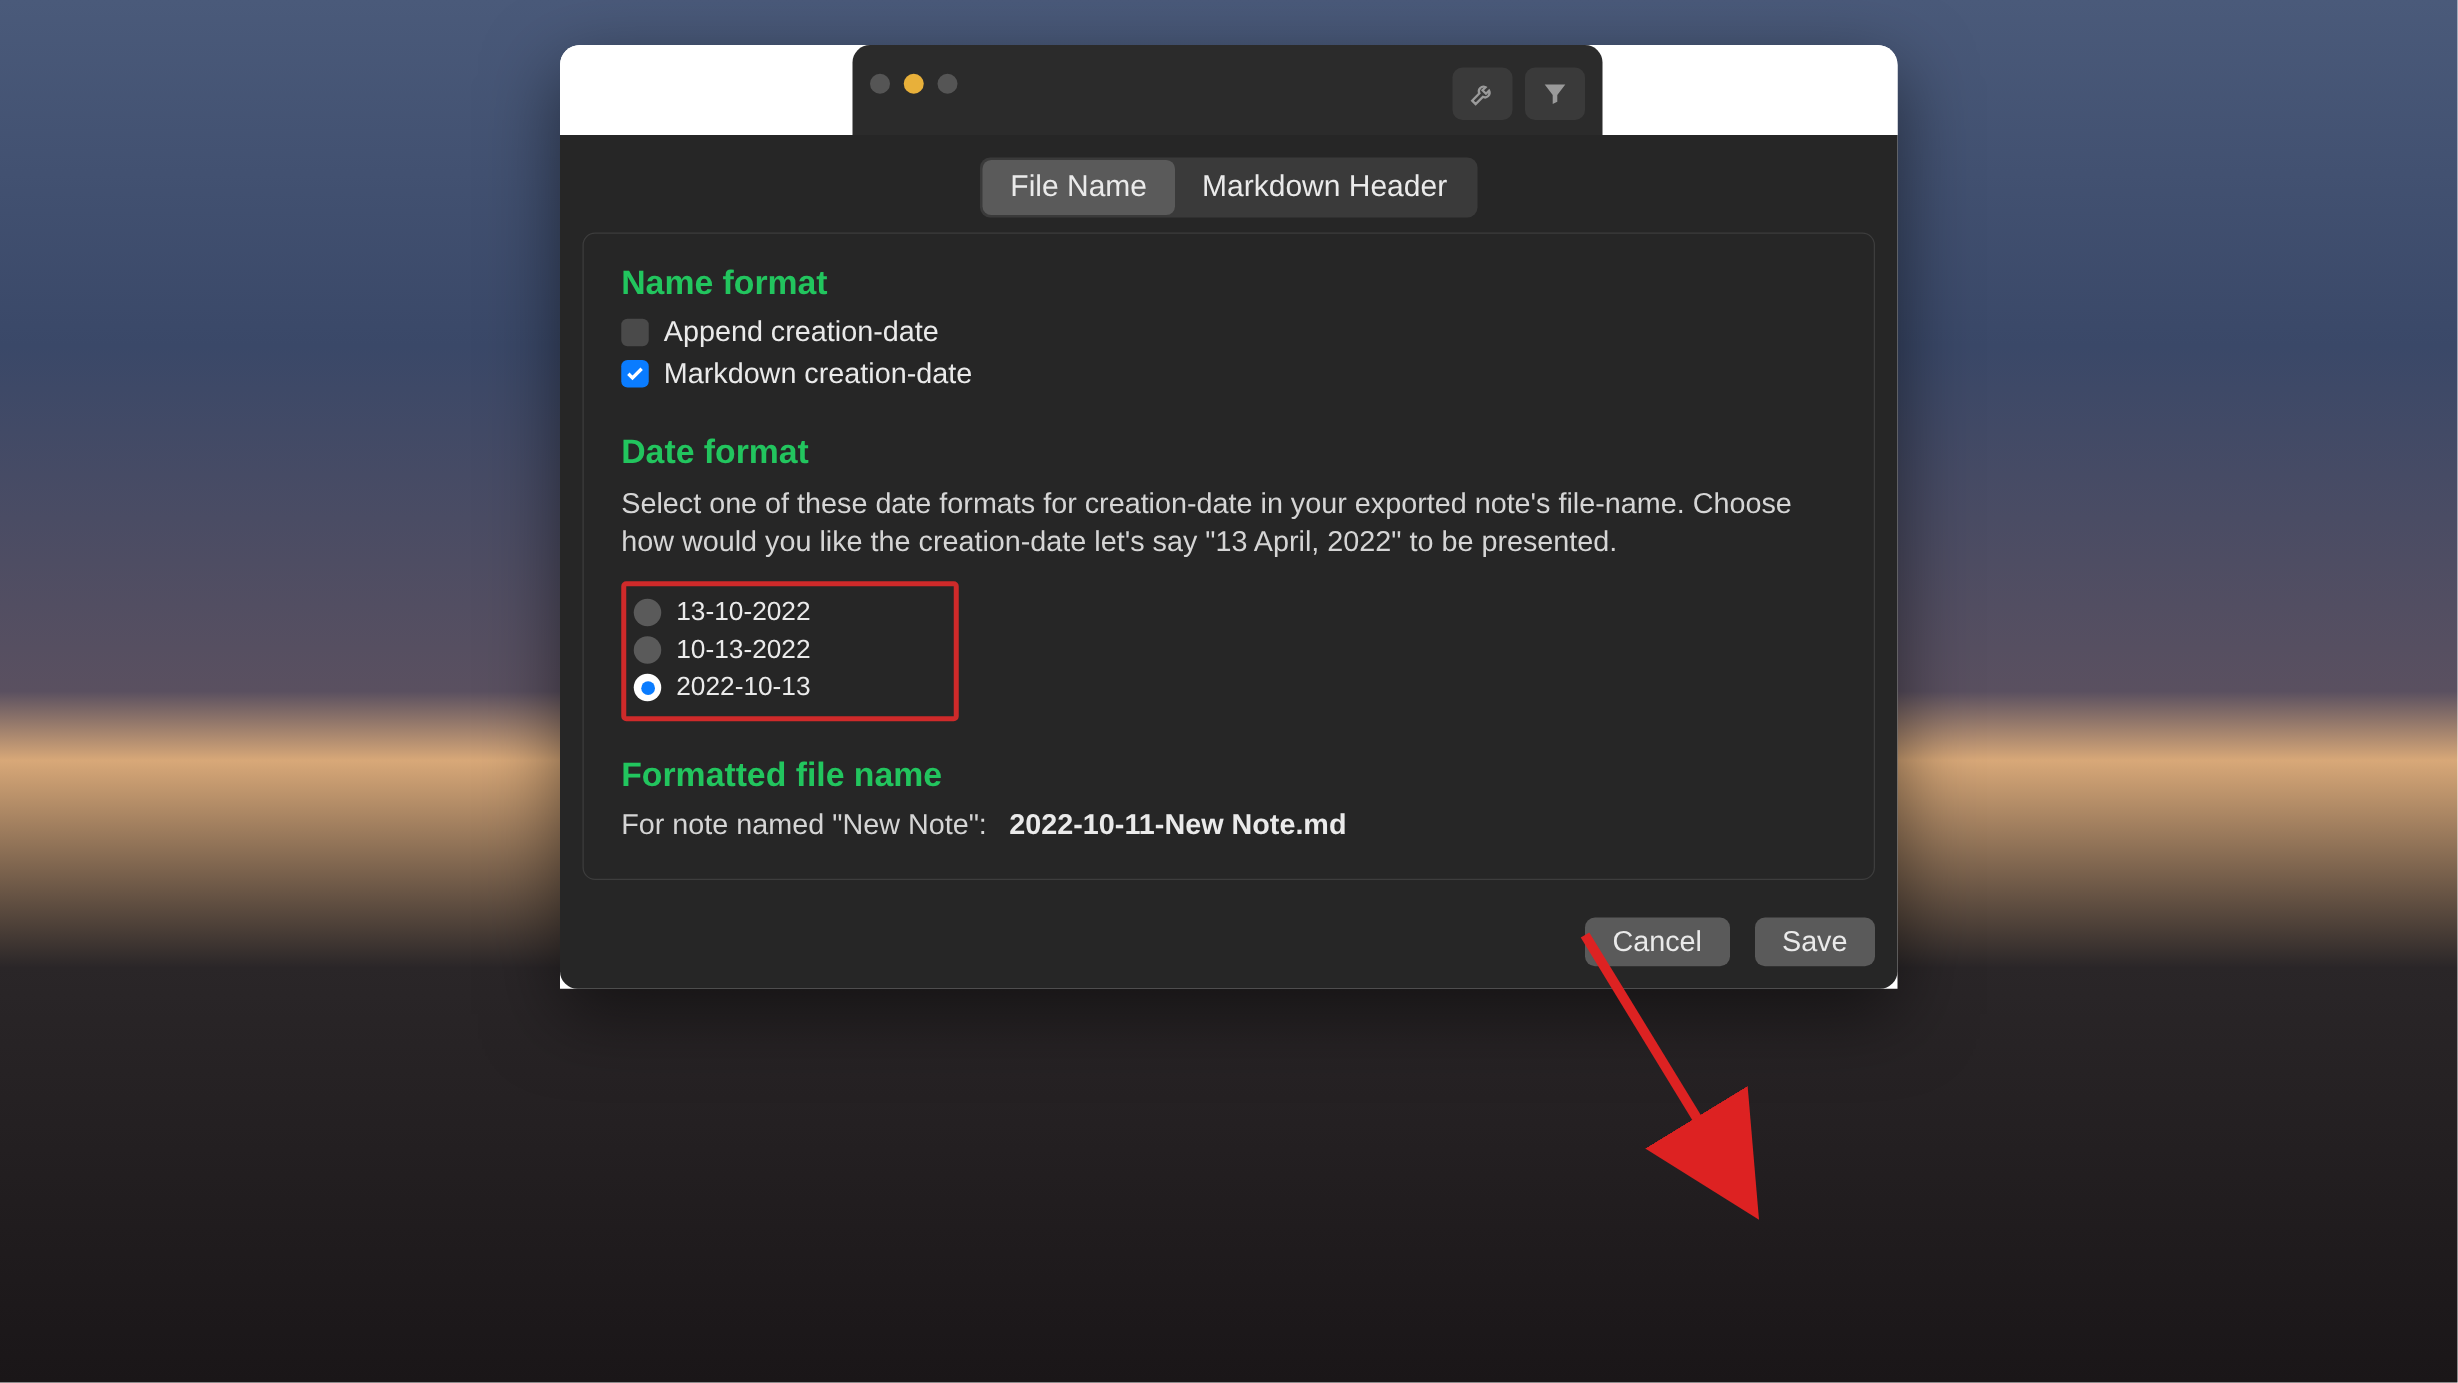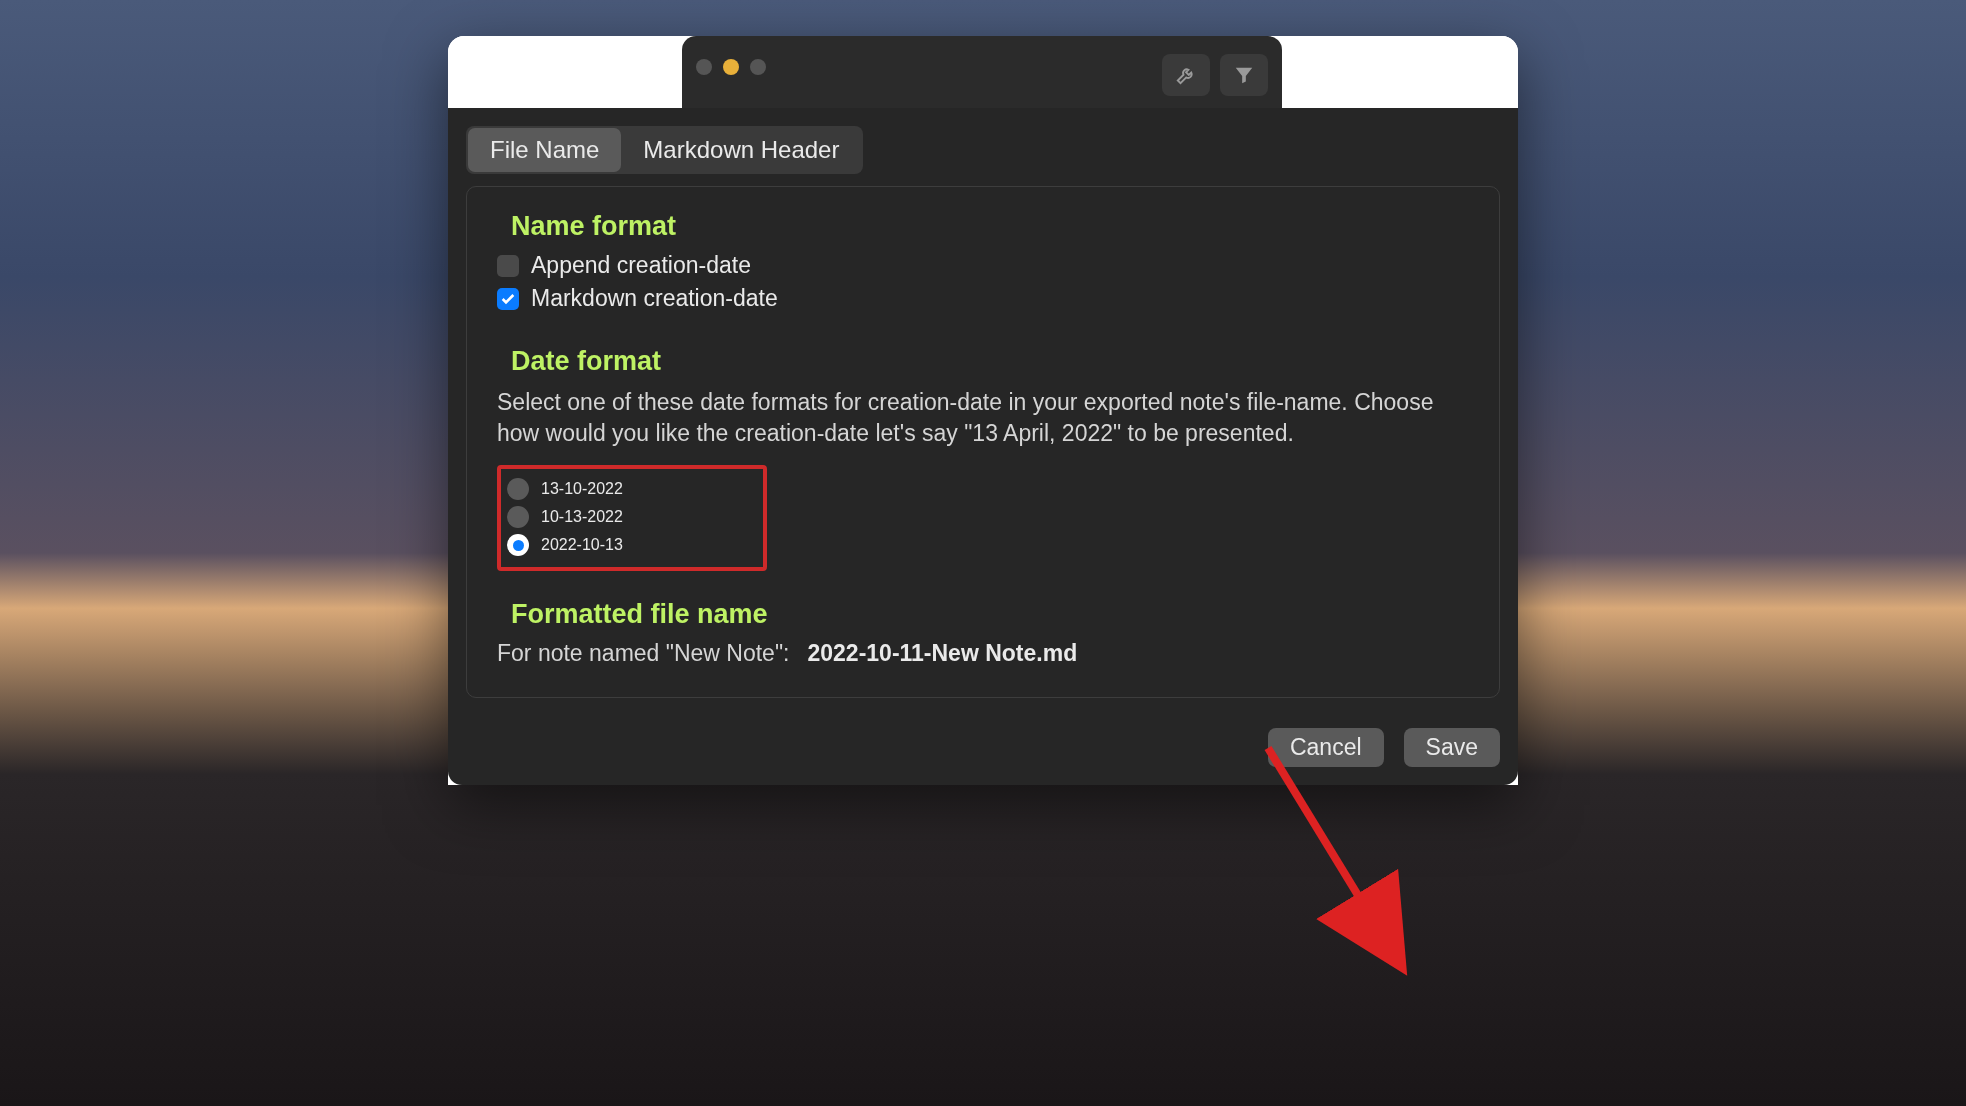--- a/index.html
+++ b/index.html
@@ -66,21 +66,21 @@
       color: #9a9a9a;
     }
     .dialog {
       background: #262626;
       border-radius: 0 0 14px 14px;
       padding: 18px;
       position: relative;
     }
     .tab-group {
       display: flex;
-      justify-content: flex-start;
+      justify-content: center;
       margin-bottom: 12px;
     }
     .tabs {
       display: inline-flex;
       background: #3a3a3a;
       border-radius: 8px;
       padding: 2px;
     }
     .tab {
       padding: 8px 22px;
@@ -91,23 +91,22 @@
     }
     .tab.active { background: #5a5a5a; }
     .content-box {
       border: 1px solid #3d3d3d;
       border-radius: 10px;
       padding: 24px 30px 30px 30px;
     }
     .section-heading {
       font-size: 27px;
       font-weight: 600;
-      color: #bef264;
+      color: #22c55e;
       margin-bottom: 10px;
-      margin-left: 14px;
     }
     .section-text {
       font-size: 23px;
       color: #d5d5d5;
       line-height: 1.35;
       margin-bottom: 16px;
     }
     .check-row {
       display: flex;
       align-items: center;
@@ -136,21 +135,21 @@
       border: 4px solid #cf2a2a;
       border-radius: 4px;
       padding: 6px 10px 8px 6px;
       display: inline-block;
       min-width: 270px;
     }
     .radio-row {
       display: flex;
       align-items: center;
       gap: 12px;
-      font-size: 16px;
+      font-size: 21px;
       color: #eaeaea;
       padding: 3px 0;
     }
     .radio {
       width: 22px; height: 22px;
       border-radius: 50%;
       background: #5a5a5a;
       display: flex;
       align-items: center;
       justify-content: center;

